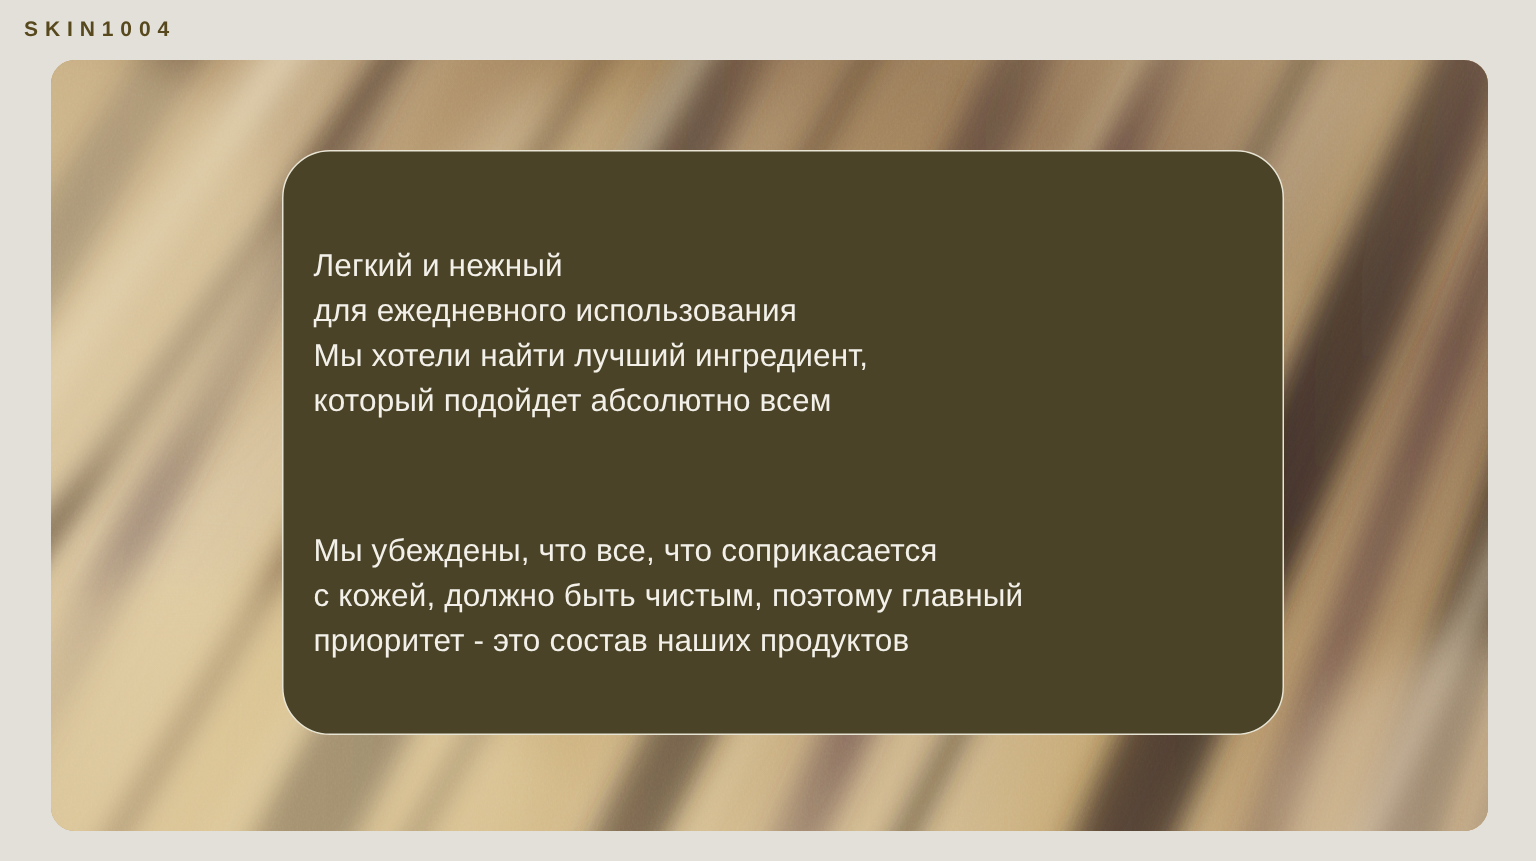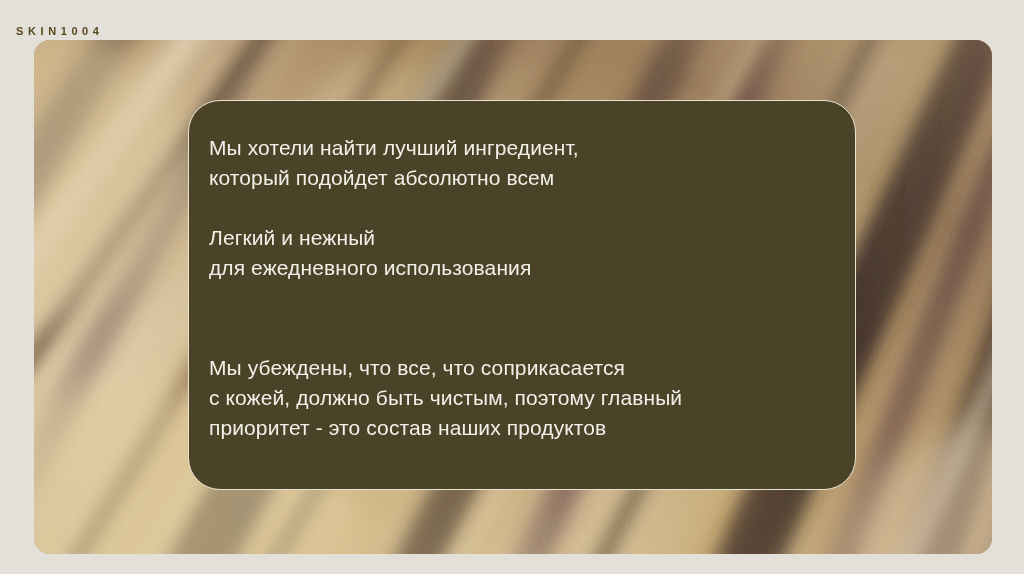--- a/index.html
+++ b/index.html
@@ -20,22 +20,22 @@
     position: relative;
     width: 1024px;
     height: 574px;
     background: #e3e0da;
   }
 
   
   .brand {
     position: absolute;
     left: 16px;
-    top: 22px;
-    font-size: 11px;
+    top: 10px;
+    font-size: 14px;
     font-weight: 700;
     letter-spacing: 4.6px;
     color: #57491d;
     line-height: 18px;
     white-space: nowrap;
     user-select: none;
   }
 
   
   .photo-panel {
@@ -197,23 +197,23 @@
         <ellipse cx="60" cy="150" rx="150" ry="130" fill="#ddc9a0"></ellipse>
         <ellipse cx="900" cy="470" rx="140" ry="110" fill="#d9c4a6"></ellipse>
       </g>
 
       <rect x="0" y="0" width="958" height="514" filter="url(#grain)" opacity="0.14" style="mix-blend-mode:overlay"></rect>
     </svg>
   </div>
 
   <div class="quote-card">
     <div class="quote-body">
+      <p class="quote-para gap-one">Легкий и нежный
+для ежедневного использования</p>
       <p class="quote-para">Мы хотели найти лучший ингредиент,
 который подойдет абсолютно всем</p>
-      <p class="quote-para gap-one">Легкий и нежный
-для ежедневного использования</p>
       <p class="quote-para gap-two">Мы убеждены, что все, что соприкасается
 с кожей, должно быть чистым, поэтому главный
 приоритет - это состав наших продуктов</p>
     </div>
   </div>
 
 </div>
 
 </body></html>

